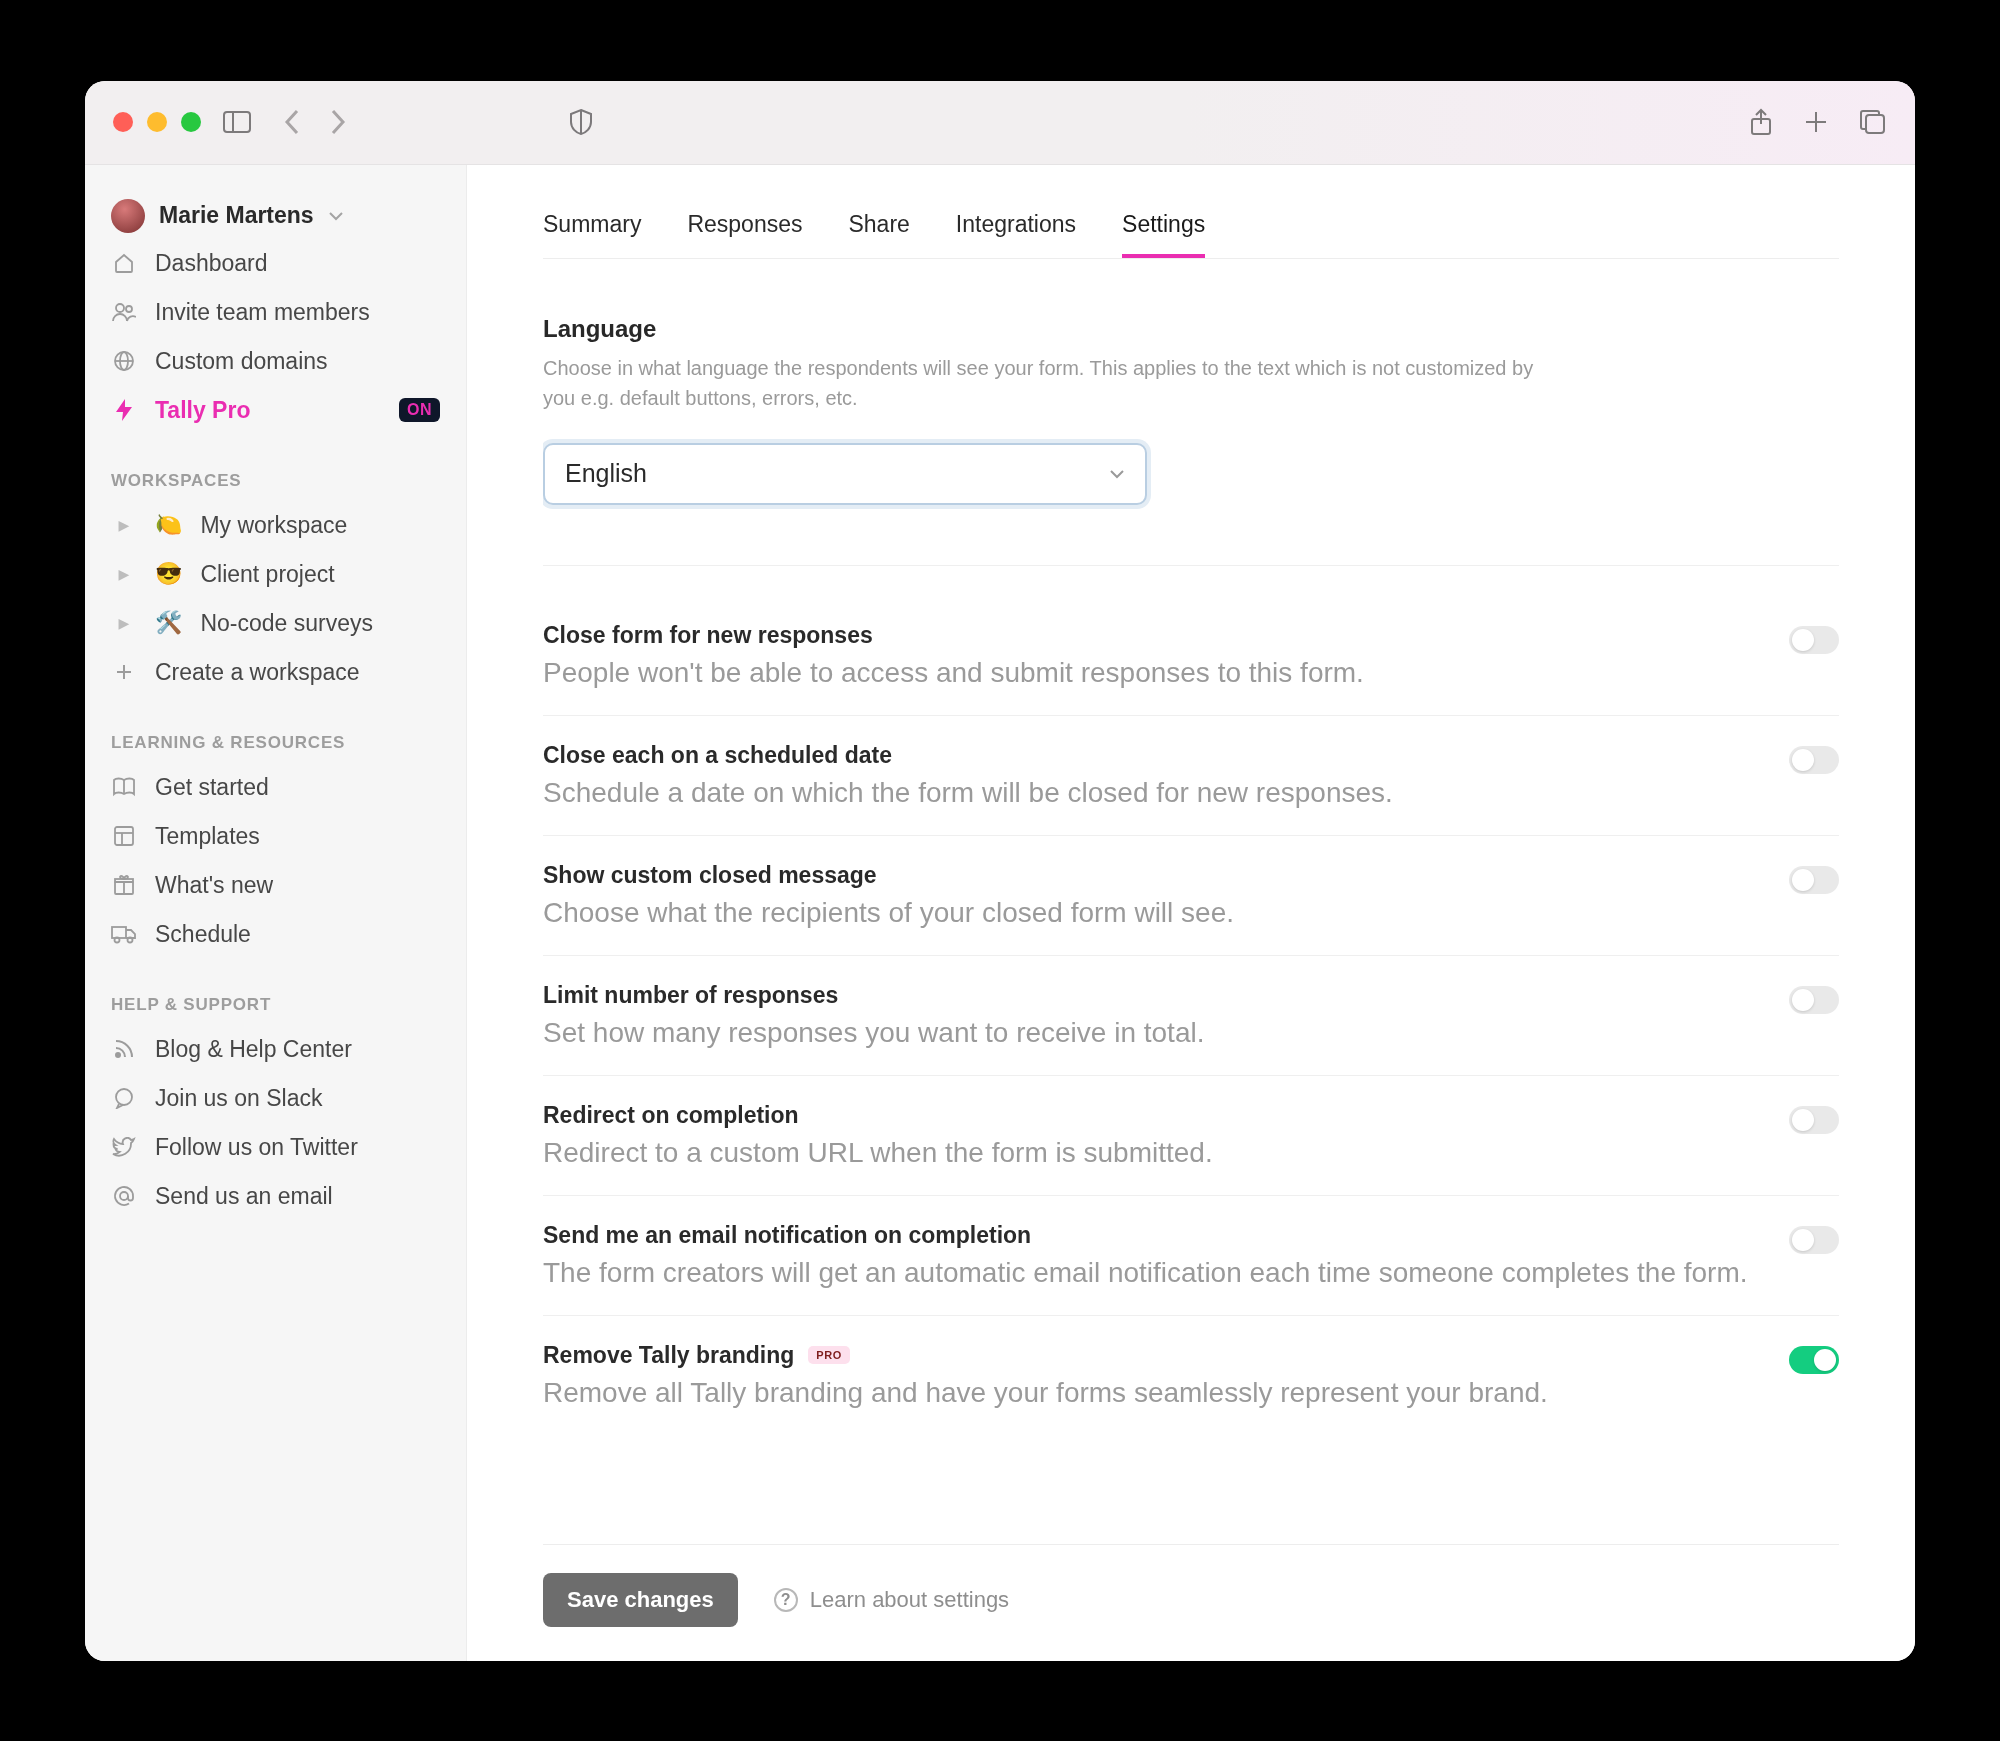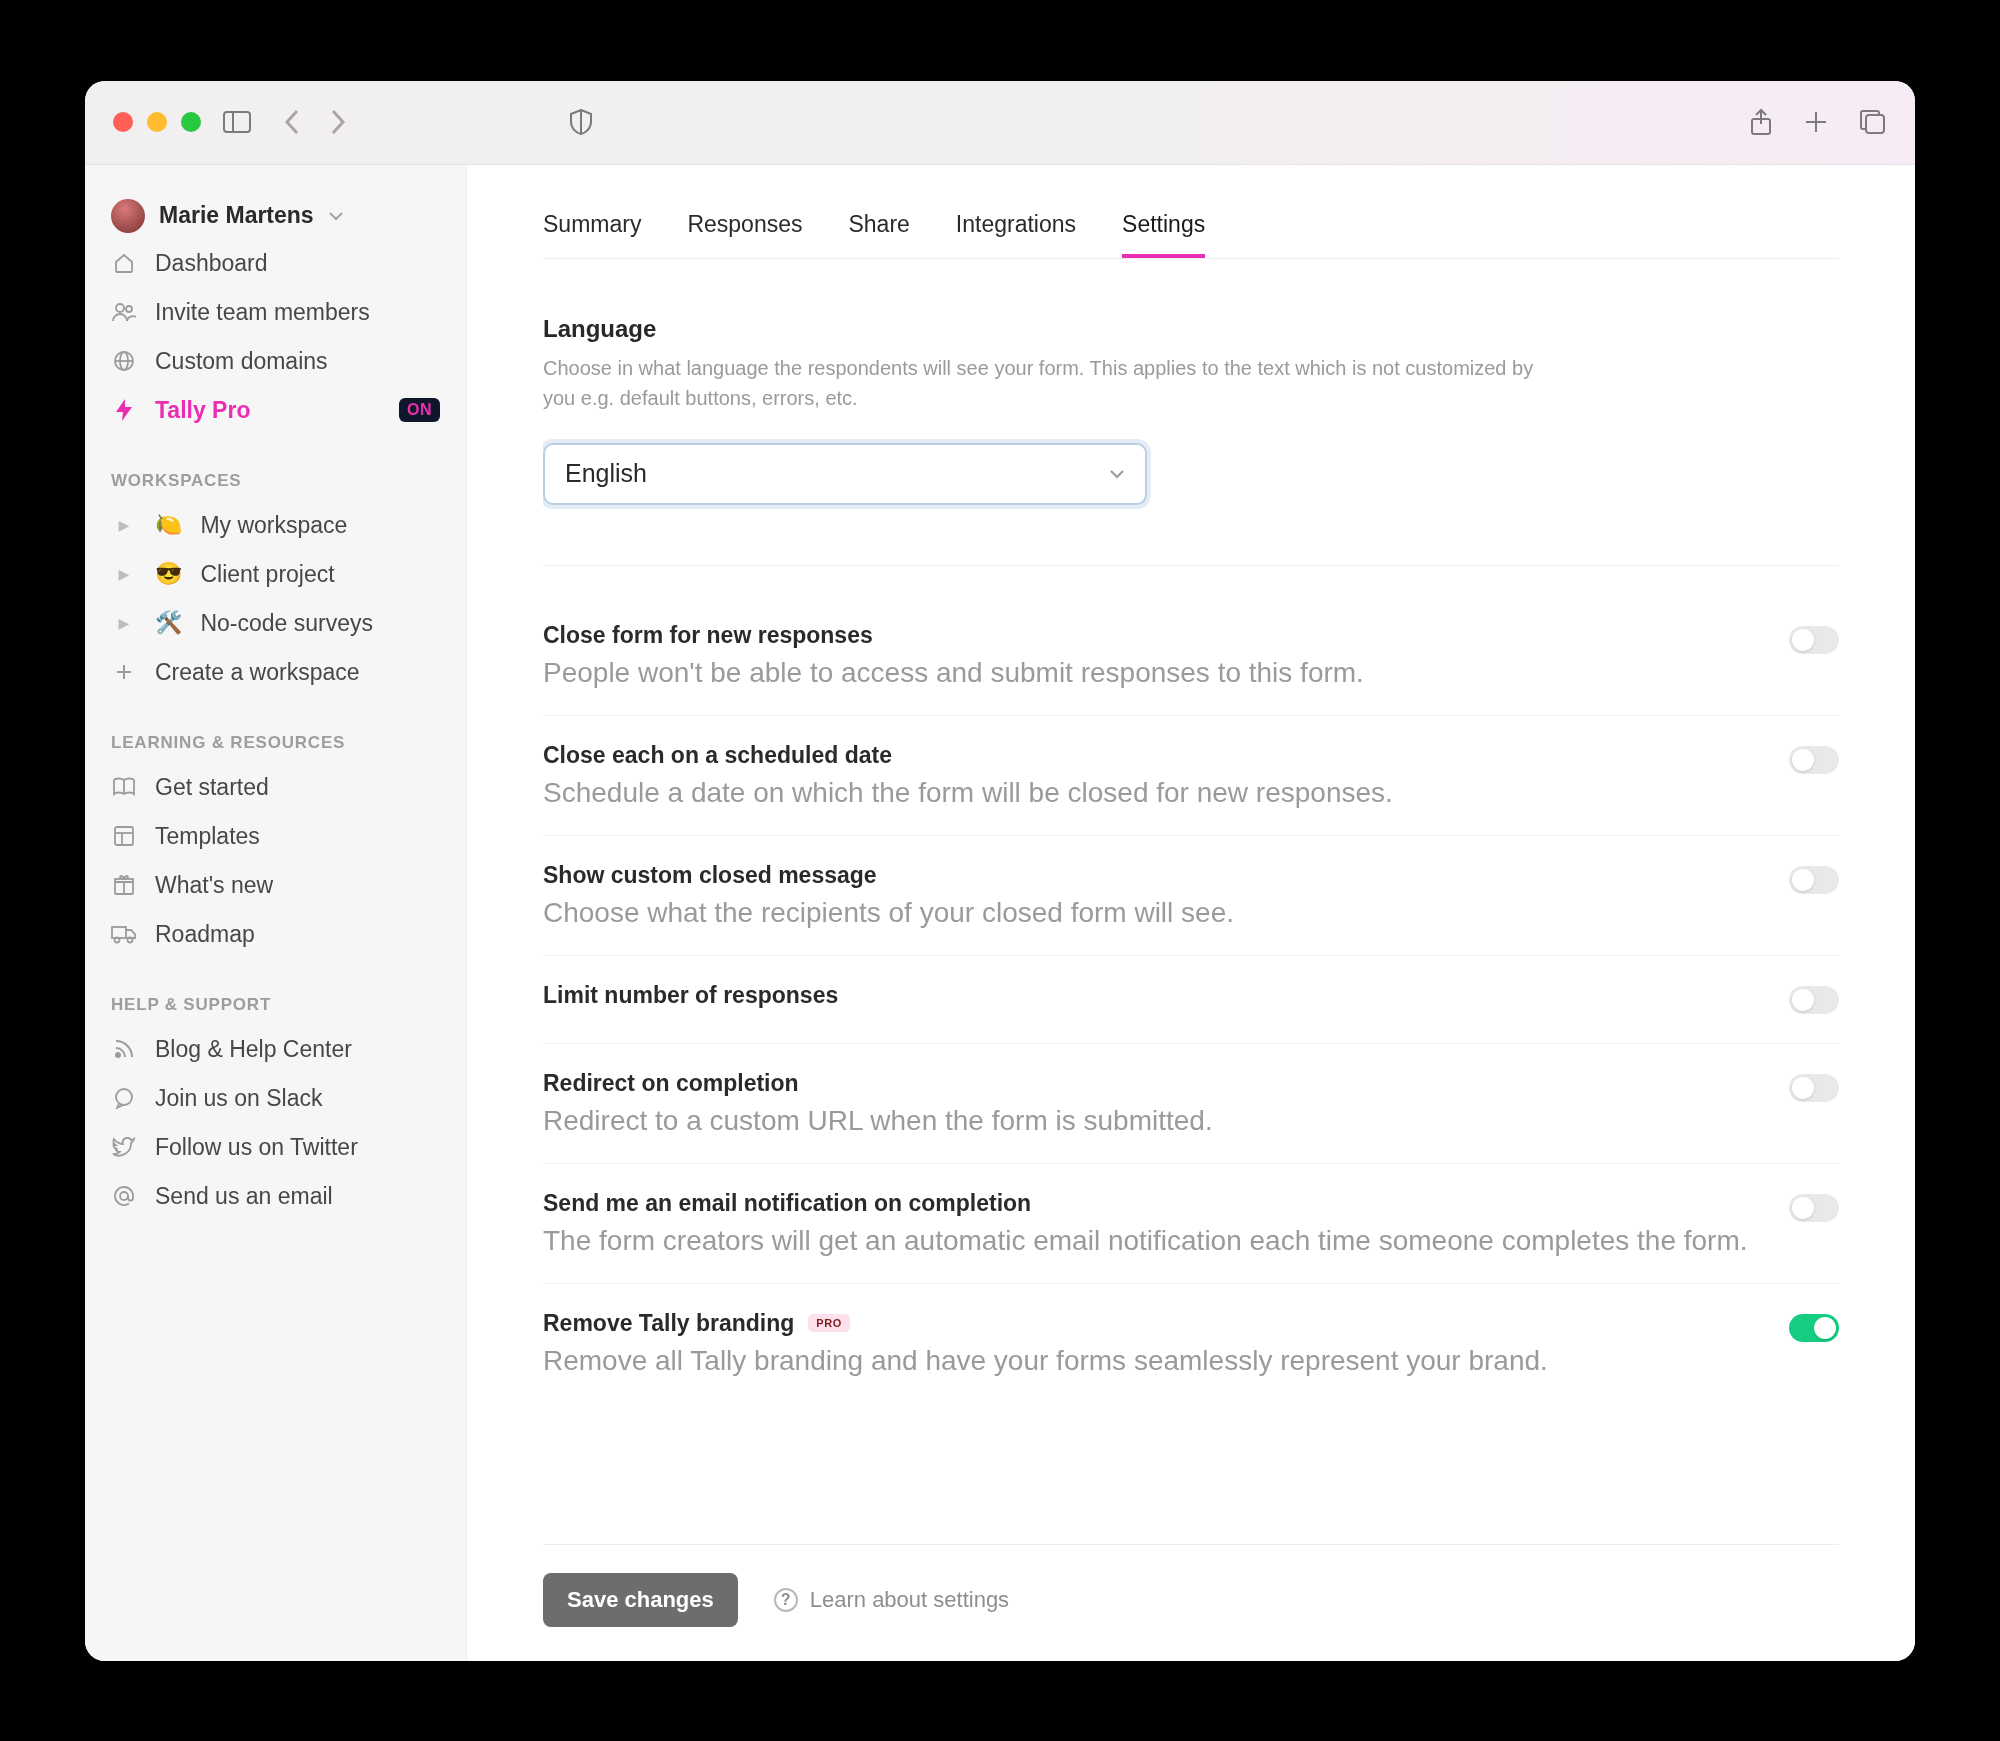--- a/index.html
+++ b/index.html
@@ -327,21 +327,21 @@
       </div>
       <div class="nav-item">
         <span class="nav-icon">
           <svg width="26" height="20" viewBox="0 0 26 20" fill="none" stroke="currentColor" stroke-width="1.8">
               <rect x="1" y="3" width="14" height="11"></rect>
               <path d="M15 6 H20 L24 10 V14 H15"></path>
               <circle cx="6" cy="16" r="2.5"></circle>
               <circle cx="19" cy="16" r="2.5"></circle>
             </svg>
         </span>
-        <span>Roadmap</span>
+        <span>Schedule</span>
       </div>
 
       <div class="section-header">HELP &amp; SUPPORT</div>
       <div class="nav-item">
         <span class="nav-icon">
           <svg width="22" height="22" viewBox="0 0 22 22" fill="none" stroke="currentColor" stroke-width="2">
               <path d="M3 10 a9 9 0 0 1 9 9"></path>
               <path d="M3 3 a16 16 0 0 1 16 16"></path>
               <circle cx="5" cy="17" r="2" fill="currentColor"></circle>
             </svg>
@@ -427,20 +427,21 @@
                 </div>
                 <div class="toggle-desc">Choose what the recipients of your closed form will see.</div>
               </div>
               <div class="toggle"></div>
             </div>
             <div class="toggle-row">
               <div class="toggle-text">
                 <div class="toggle-title">
                   <span>Limit number of responses</span>
                 </div>
+                <div class="toggle-desc">Set how many responses you want to receive in total.</div>
               </div>
               <div class="toggle"></div>
             </div>
             <div class="toggle-row">
               <div class="toggle-text">
                 <div class="toggle-title">
                   <span>Redirect on completion</span>
                 </div>
                 <div class="toggle-desc">Redirect to a custom URL when the form is submitted.</div>
               </div>

